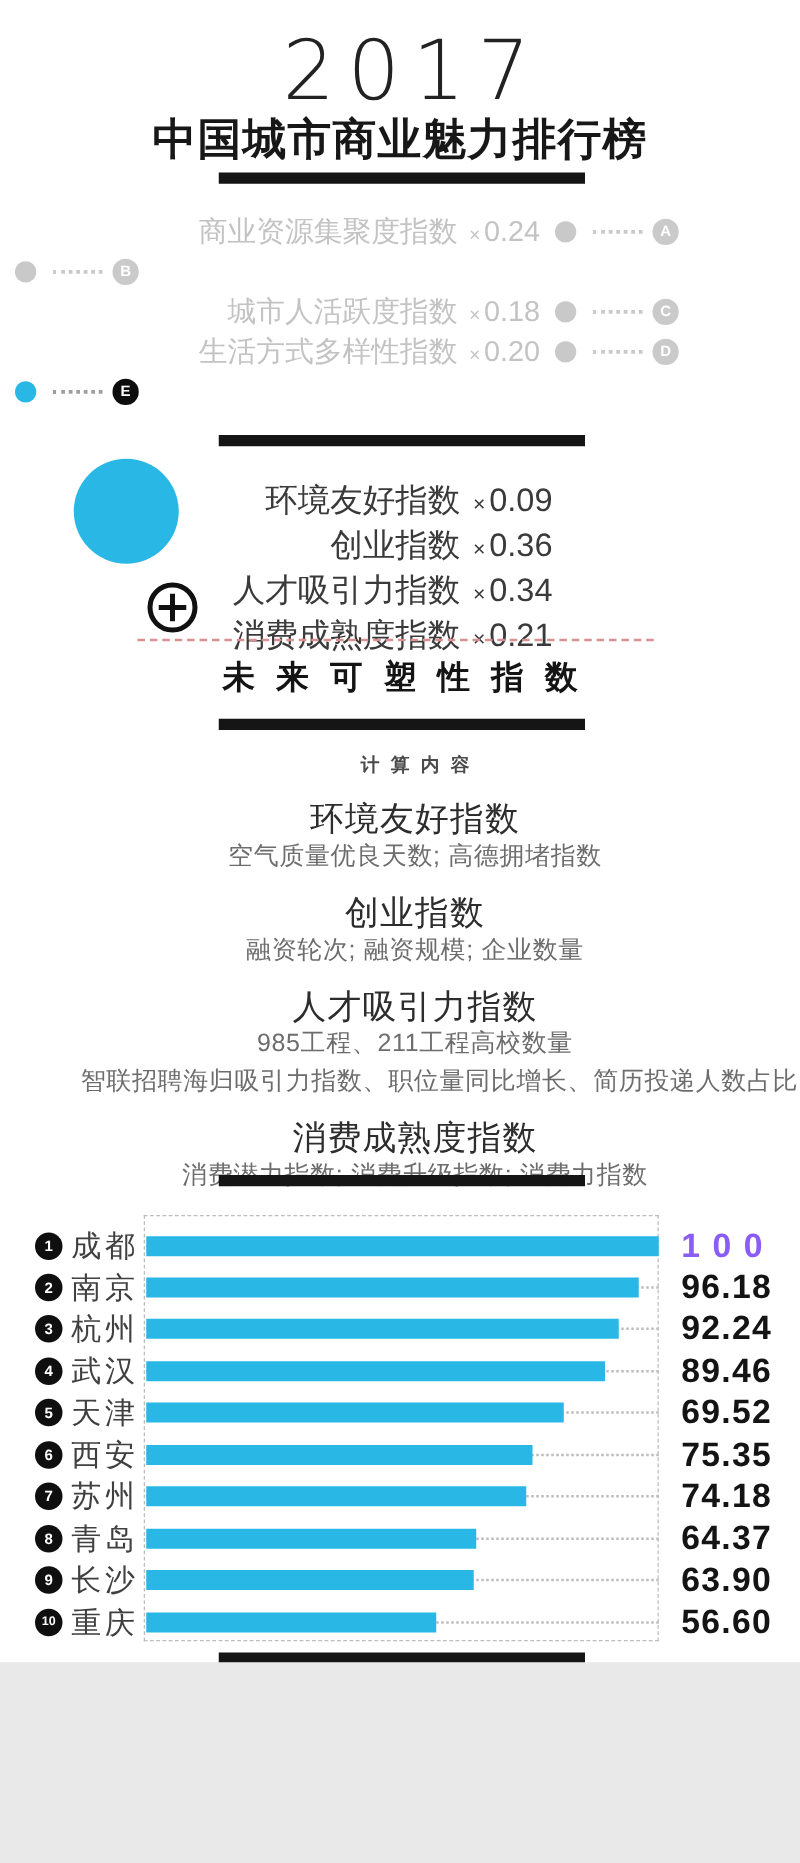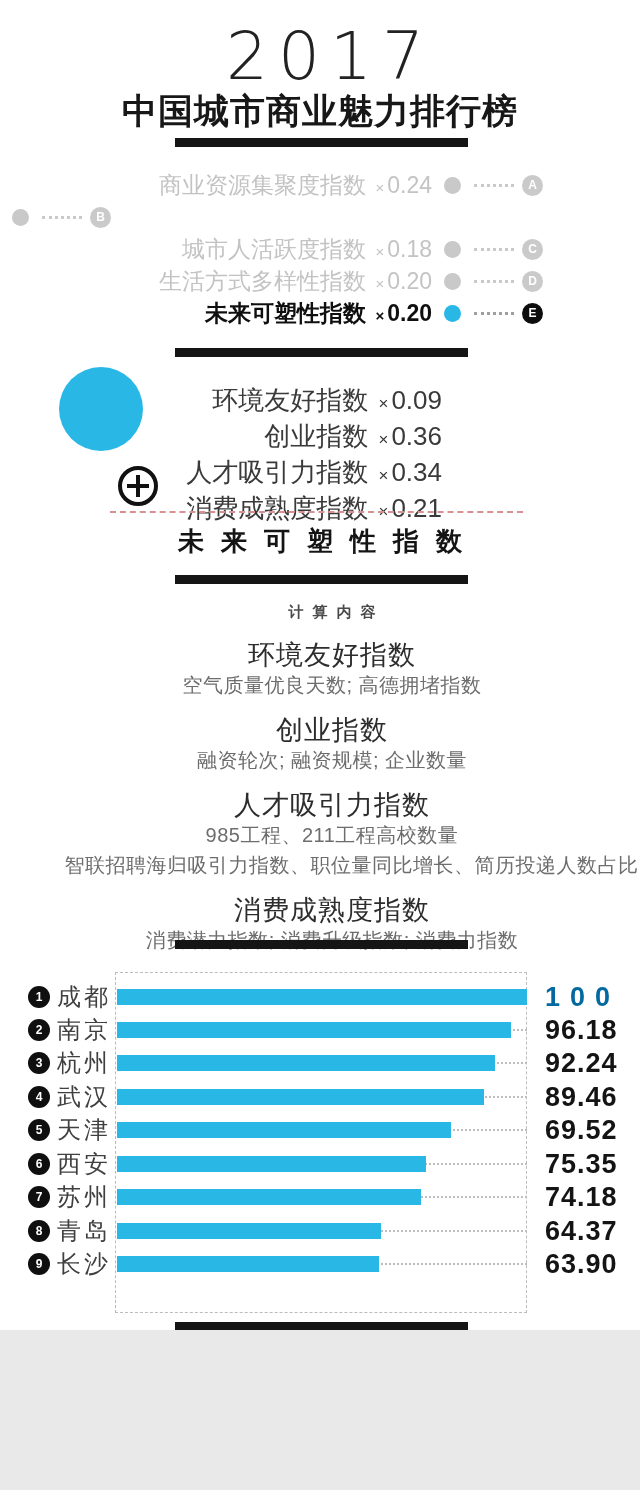--- a/index.html
+++ b/index.html
@@ -61,21 +61,21 @@
          background:#0f0f0f;color:#fff;font-weight:700;font-size:12px;
          display:flex;align-items:center;justify-content:center;}
   .badge.two{font-size:10px;}
   .city{position:absolute;left:57px;top:50%;transform:translateY(-50%);
         font-size:24px;color:#404040;letter-spacing:3px;white-space:nowrap;}
   .barzone{position:absolute;left:117px;width:410px;top:50%;transform:translateY(-50%);height:16px;}
   .leader{position:absolute;left:0;right:0;top:7px;border-top:2px dotted #bdbdbd;}
   .bar{position:absolute;left:0;top:0;height:16px;background:#29b8e6;}
   .val{position:absolute;left:545px;top:50%;transform:translateY(-50%);
        font-size:27px;font-weight:700;color:#141414;letter-spacing:1px;white-space:nowrap;}
-  .val.top{color:#0369a1;letter-spacing:10px;}
+  .val.top{color:#8b5cf6;letter-spacing:10px;}
 
   
   .logo{position:absolute;left:269px;top:1340px;width:98px;height:98px;border:5px solid #0f0f0f;
         border-radius:50%;box-sizing:border-box;background:#fff;
         display:flex;flex-direction:column;align-items:center;justify-content:center;}
   .logo svg{display:block;margin-top:4px;}
   .logo-en{font-size:5px;letter-spacing:2px;color:#808080;margin-top:2px;white-space:nowrap;}
   .logo-cn{font-size:13px;color:#555;margin-top:16px;letter-spacing:1px;}
 </style>
 </head>
@@ -106,21 +106,20 @@
         <span class="dashseg"></span>
         <span class="lcirc">C</span>
       </div>
       <div class="wrow">
         <div class="wlabel"><span class="lbl">生活方式多样性指数</span> <span class="x">×</span><span class="wv">0.20</span></div>
         <span class="dot"></span>
         <span class="dashseg"></span>
         <span class="lcirc">D</span>
       </div>
       <div class="wrow hl">
-        <div class="wlabel"><span class="lbl">未来可塑性指数</span> <span class="x">×</span><span class="wv">0.20</span></div>
         <span class="dot"></span>
         <span class="dashseg"></span>
         <span class="lcirc">E</span>
       </div>
     </div>
 
   <div class="divider" style="top:348px"></div>
 
   <div class="blue-circle"></div>
   <div class="plus-icon"></div>
@@ -229,20 +228,29 @@
       </div>
       <div class="crow" style="top: 275.6px;">
         <span class="badge">9</span>
         <span class="city">长沙</span>
         <div class="barzone">
           <div class="leader"></div>
           <div class="bar" style="width: 262px;"></div>
         </div>
         <span class="val">63.90</span>
       </div>
+      <div class="crow" style="top: 309.05px;">
+        <span class="badge two">10</span>
+        <span class="city">重庆</span>
+        <div class="barzone">
+          <div class="leader"></div>
+          <div class="bar" style="width: 232.1px;"></div>
+        </div>
+        <span class="val">56.60</span>
+      </div>
     </div>
 
   <div class="divider" style="top:1322px"></div>
 
   <div class="logo">
     <svg width="52" height="47" viewBox="0 0 62 56">
       <polygon points="8,1 36,13 36,55 8,46" fill="#4d4d4d"></polygon>
       <polygon points="40,22 59,33 59,55 40,51" fill="#5a5a5a"></polygon>
     </svg>
     <div class="logo-en">THE RISING</div>

